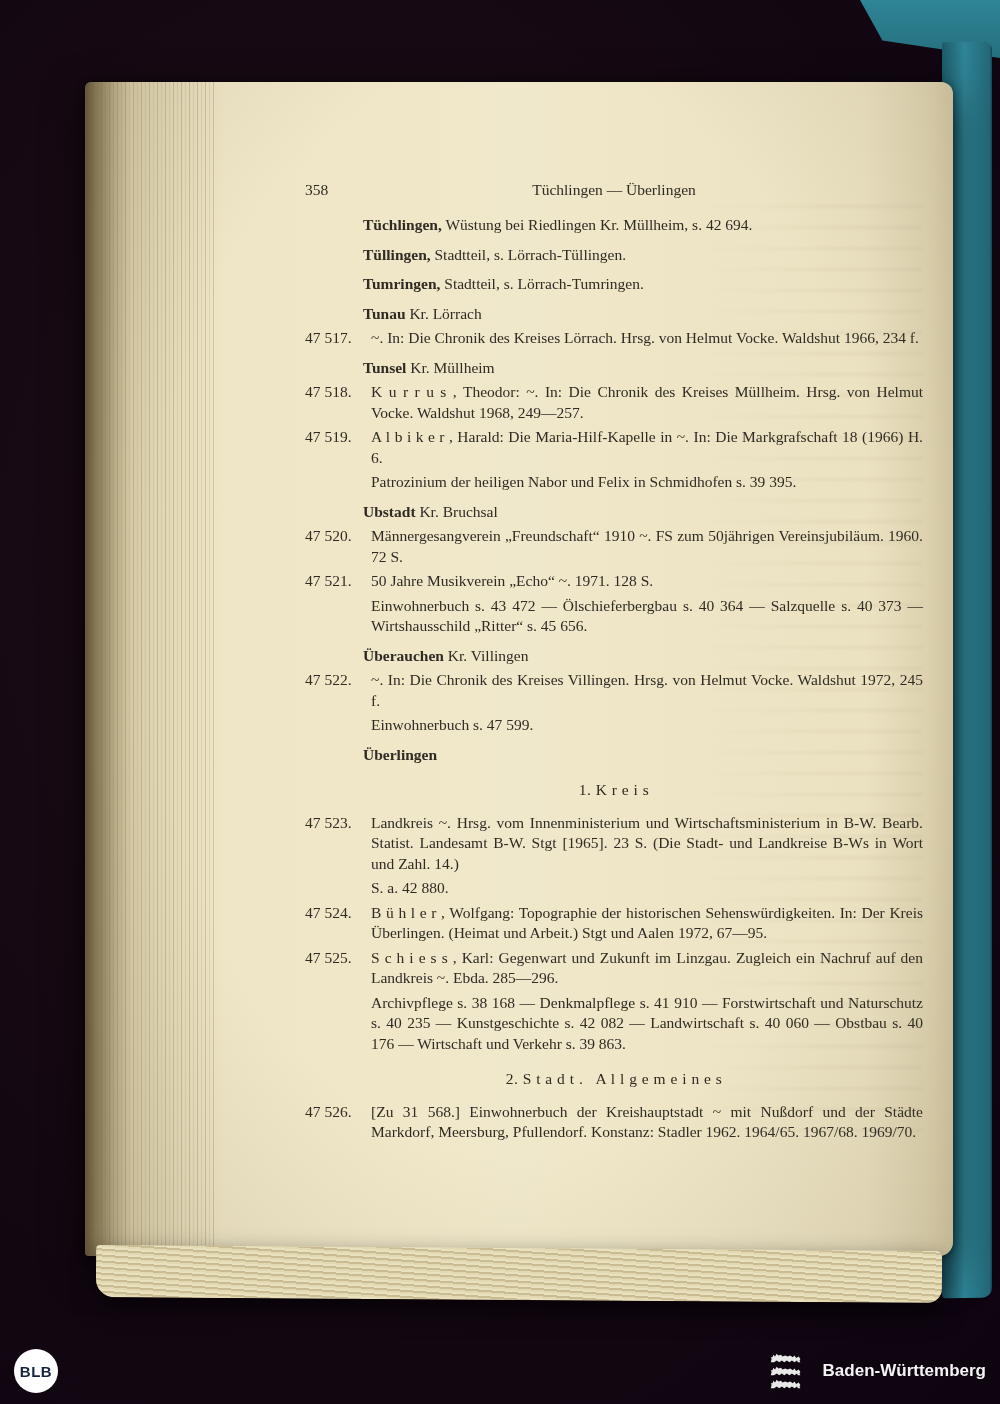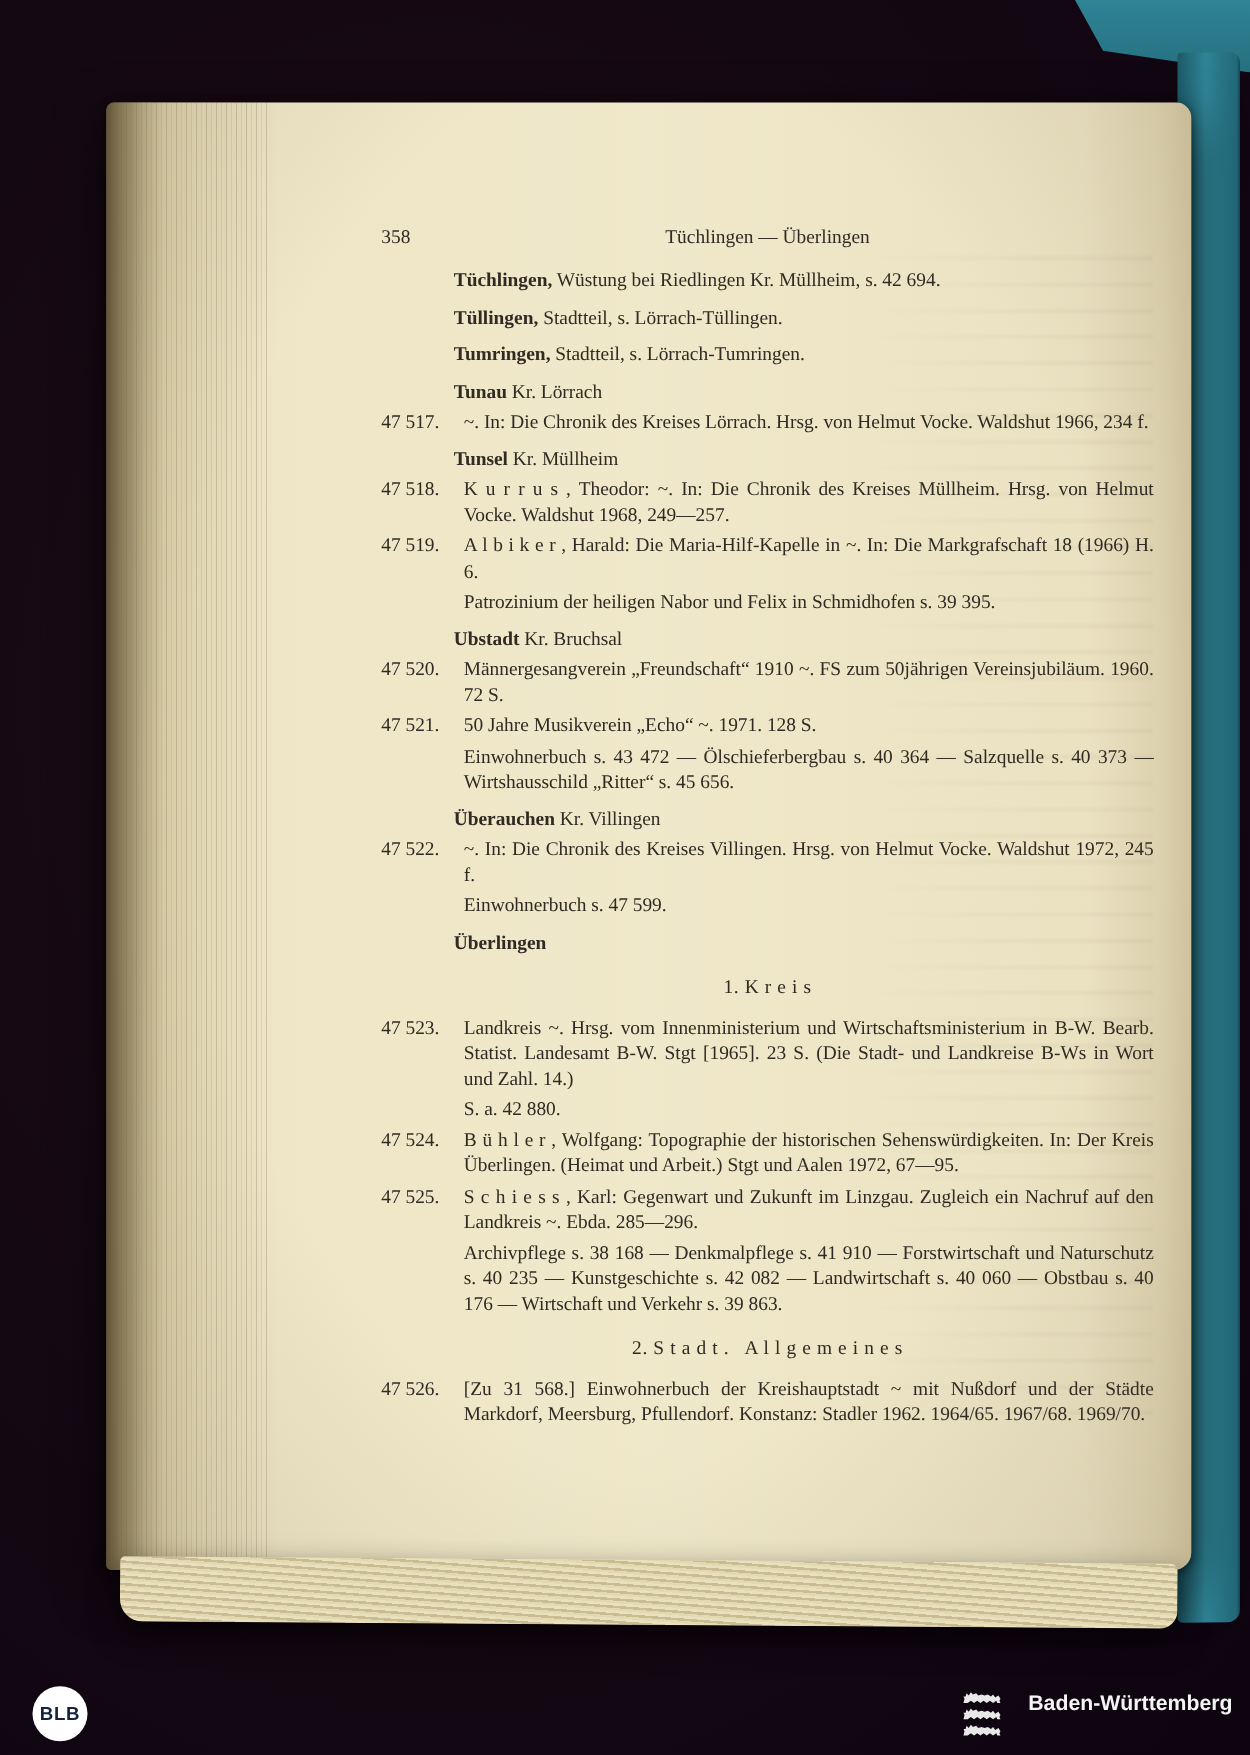--- a/index.html
+++ b/index.html
@@ -77,28 +77,28 @@
   .entry .txt{flex:1;text-align:justify;hyphens:auto;}
   .note{padding-left:66px;margin:2px 0;text-align:justify;hyphens:auto;}
   .section{text-align:center;margin:15px 0 12px;letter-spacing:.5px;white-space:pre-wrap;}
   
   .footer{
     position:absolute;left:0;right:0;bottom:0;height:66px;
     display:flex;align-items:center;justify-content:space-between;
     padding:0 14px;box-sizing:border-box;
     font-family:"Liberation Sans", sans-serif;color:#f4f4f4;
   }
-  .brand-left{display:flex;align-items:flex-end;margin-left:12px;}
+  .brand-left{display:flex;align-items:flex-end;}
   .blb-logo{
     width:44px;height:44px;border-radius:50%;background:#ffffff;
     display:flex;align-items:center;justify-content:center;
     color:#15243c;font-weight:bold;font-size:15px;letter-spacing:.5px;
   }
   .blb-text{font-weight:bold;font-size:15px;line-height:19px;letter-spacing:.3px;}
-  .brand-right{display:flex;align-items:flex-start;gap:20px;}
+  .brand-right{display:flex;align-items:center;gap:20px;}
   .lions{display:flex;flex-direction:column;gap:2px;}
   .lions svg{display:block;}
   .bw-text{font-weight:bold;font-size:17px;}
 </style>
 </head>
 <body>
 
 <div class="scene">
   <div class="cover-top"></div>
   <div class="cover-right"></div>

